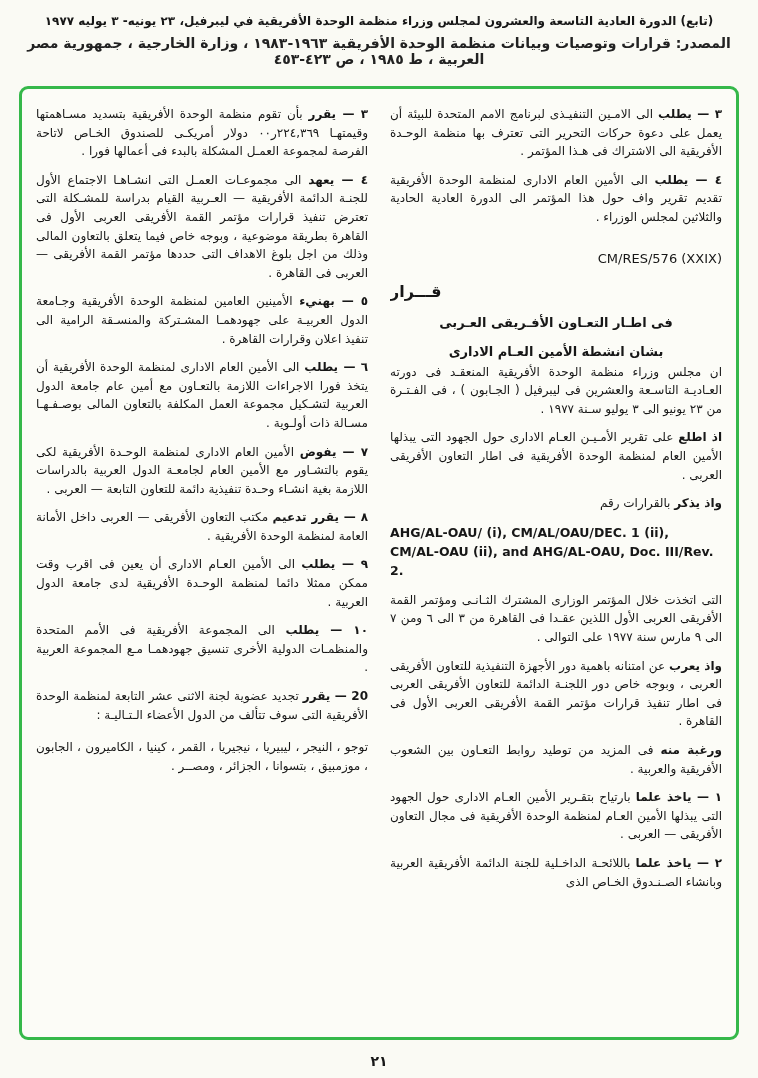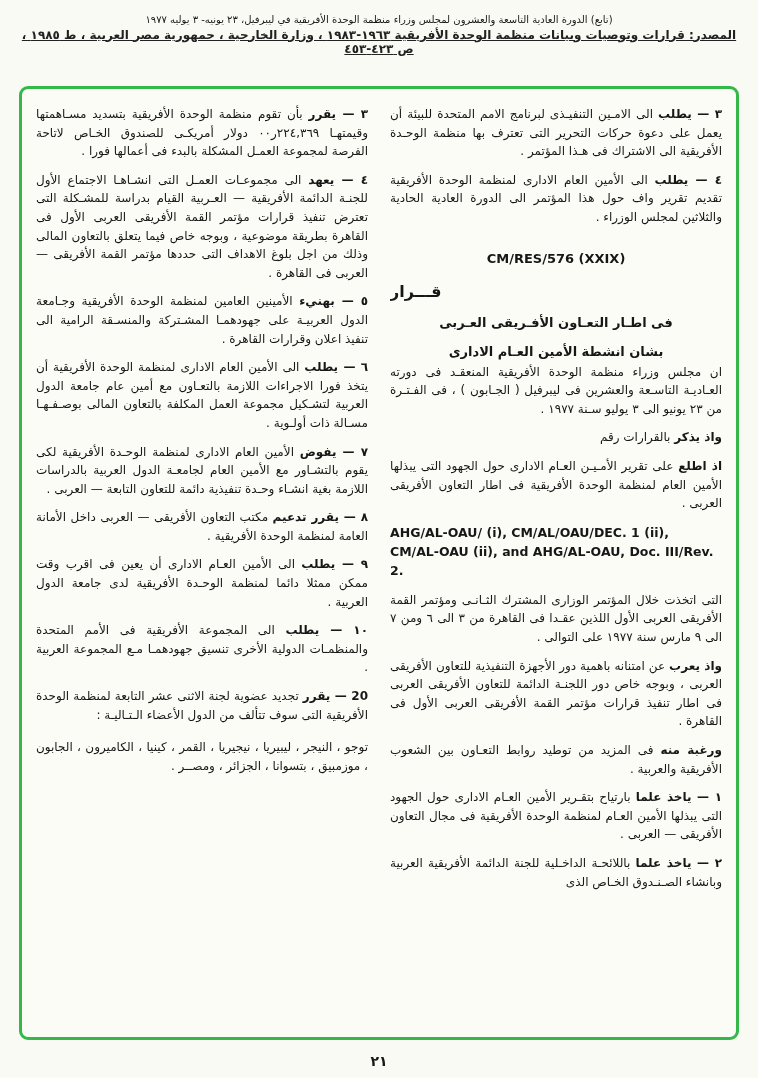--- a/index.html
+++ b/index.html
@@ -7,39 +7,39 @@
   body {
     width: 758px; height: 1078px;
     background: #fafaf4;
     font-family: "DejaVu Sans", sans-serif;
     color: #171717;
     overflow: hidden;
     position: relative;
     direction: rtl;
   }
   .header { padding: 13px 16px 0; text-align: center; direction: rtl; }
-  .header-line1 { font-size: 10px; font-weight: normal; line-height: 1.45; }
-  .header-line2 { font-size: 12px; font-weight: bold; color: #222; text-decoration: underline; }
+  .header-line1 { font-size: 12px; font-weight: bold; line-height: 1.45; }
+  .header-line2 { font-size: 14px; font-weight: bold; margin-top: 5px; color: #222; }
   .frame {
     position: absolute; left: 19px; right: 19px; top: 86px; bottom: 38px;
     border: 3px solid #35b84a; border-radius: 9px;
     padding: 16px 14px 8px;
     display: flex; flex-direction: row; direction: rtl; gap: 22px;
     background: #fcfcf7;
   }
   .col { flex: 1 1 0; direction: rtl; overflow: hidden; }
   .para {
     margin: 0 0 10px;
     font-size: 12px; line-height: 1.55;
     text-align: justify; text-justify: inter-word;
   }
   .para .num, .para .lead { font-weight: bold; }
   .ref {
-    direction: ltr; text-align: center; unicode-bidi: embed;
-    font-weight: bold; font-size: 13px;
+    direction: ltr; text-align: right; unicode-bidi: embed;
+    font-weight: normal; font-size: 13px;
     margin: 24px 0 16px;
   }
   .title {
     text-align: left; font-size: 16px; font-weight: bold;
     margin: 0 0 14px; letter-spacing: 1px;
   }
   .subtitle { text-align: center; font-size: 13px; font-weight: bold; margin: 0 0 4px; }
   .subtitle-last { margin-bottom: 14px; }
   .citations {
     direction: ltr; text-align: left; unicode-bidi: embed;
@@ -67,22 +67,22 @@
     <p class="para"><span class="num">٤ — </span><span class="lead">يطلب</span><span> الى الأمين العام الادارى لمنظمة الوحدة الأفريقية تقديم تقرير واف حول هذا المؤتمر الى الدورة العادية الحادية والثلاثين لمجلس الوزراء .</span></p>
 
     <p class="ref">CM/RES/576 (XXIX)</p>
 
     <h2 class="title">قـــرار</h2>
     <h3 class="subtitle subtitle-last">فى اطـار التعـاون الأفـريقى العـربى</h3>
     <h3 class="subtitle">بشان انشطة الأمين العـام الادارى</h3>
 
     <p class="para">ان مجلس وزراء منظمة الوحدة الأفريقية المنعقـد فى دورته العـاديـة التاسـعة والعشرين فى ليبرفيل ( الجـابون ) ، فى الفـتـرة من ٢٣ يونيو الى ٣ يوليو سـنة ١٩٧٧ .</p>
 
+    <p class="para"><span class="num"></span><span class="lead">اذ اطلع</span><span> على تقرير الأمـيـن العـام الادارى حول الجهود التى يبذلها الأمين العام لمنظمة الوحدة الأفريقية فى اطار التعاون الأفريقى العربى .</span></p>
     <p class="para"><span class="num"></span><span class="lead">واذ يذكر</span><span> بالقرارات رقم</span></p>
-    <p class="para"><span class="num"></span><span class="lead">اذ اطلع</span><span> على تقرير الأمـيـن العـام الادارى حول الجهود التى يبذلها الأمين العام لمنظمة الوحدة الأفريقية فى اطار التعاون الأفريقى العربى .</span></p>
 
     <p class="citations">AHG/AL-OAU/ (i), CM/AL/OAU/DEC. 1 (ii), CM/AL-OAU (ii), and AHG/AL-OAU, Doc. III/Rev. 2.</p>
 
     <p class="para">التى اتخذت خلال المؤتمر الوزارى المشترك الثـانـى ومؤتمر القمة الأفريقى العربى الأول اللذين عقـدا فى القاهرة من ٣ الى ٦ ومن ٧ الى ٩ مارس سنة ١٩٧٧ على التوالى .</p>
 
     <p class="para"><span class="num"></span><span class="lead">واذ يعرب</span><span> عن امتنانه باهمية دور الأجهزة التنفيذية للتعاون الأفريقى العربى ، وبوجه خاص دور اللجنـة الدائمة للتعاون الأفريقى العربى فى اطار تنفيذ قرارات مؤتمر القمة الأفريقى العربى الأول فى القاهرة .</span></p>
     <p class="para"><span class="num"></span><span class="lead">ورغبة منه</span><span> فى المزيد من توطيد روابط التعـاون بين الشعوب الأفريقية والعربية .</span></p>
 
     <p class="para"><span class="num">١ — </span><span class="lead">ياخذ علما</span><span> بارتياح بتقـرير الأمين العـام الادارى حول الجهود التى يبذلها الأمين العـام لمنظمة الوحدة الأفريقية فى مجال التعاون الأفريقى — العربى .</span></p>
     <p class="para"><span class="num">٢ — </span><span class="lead">ياخذ علما</span><span> باللائحـة الداخـلية للجنة الدائمة الأفريقية العربية وبانشاء الصـنـدوق الخـاص الذى</span></p>

